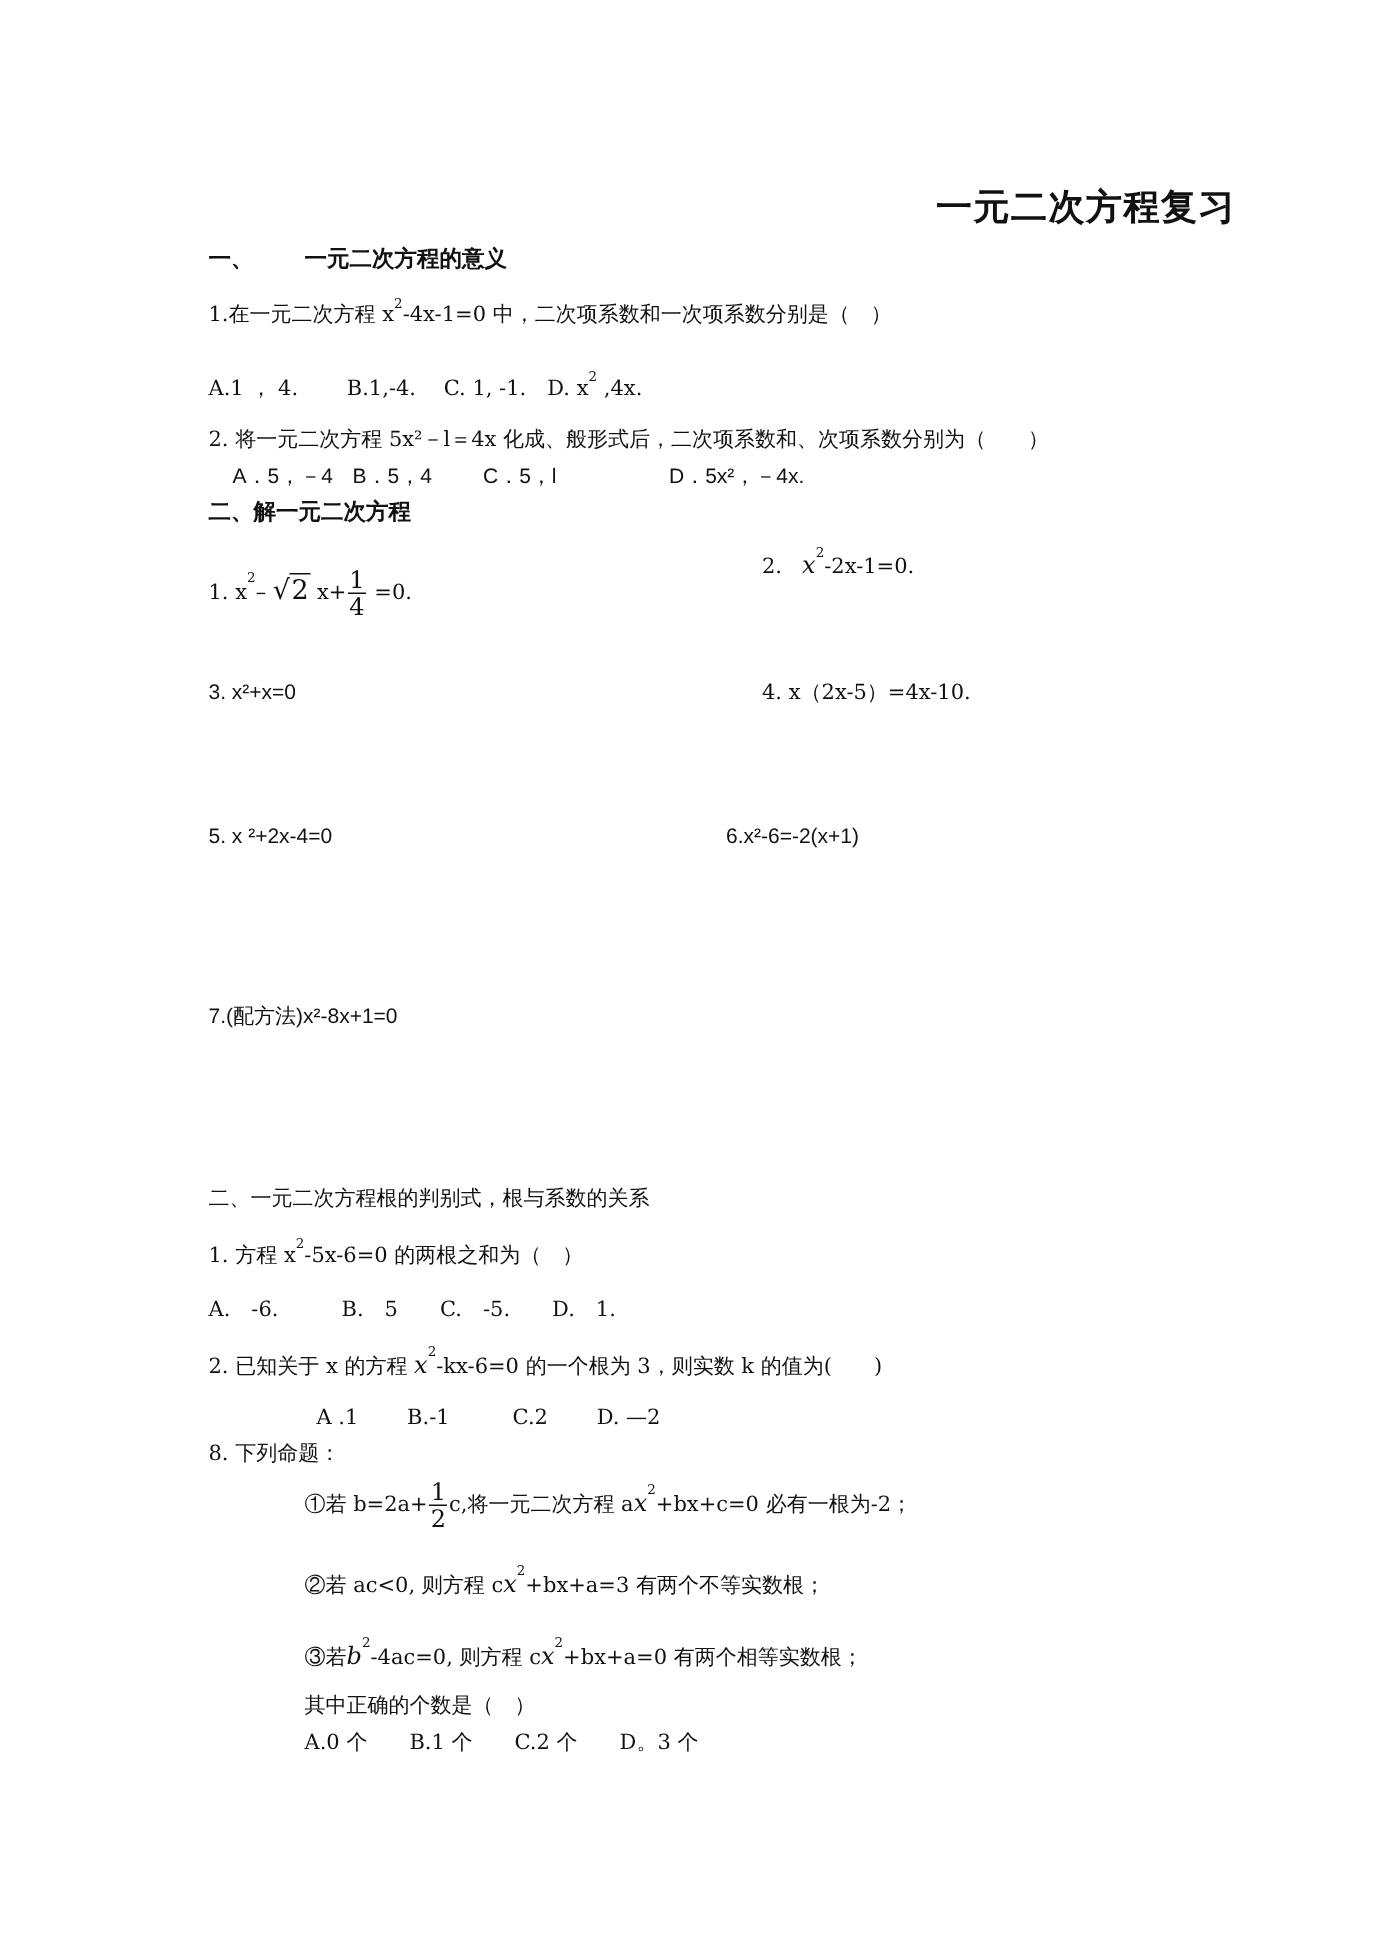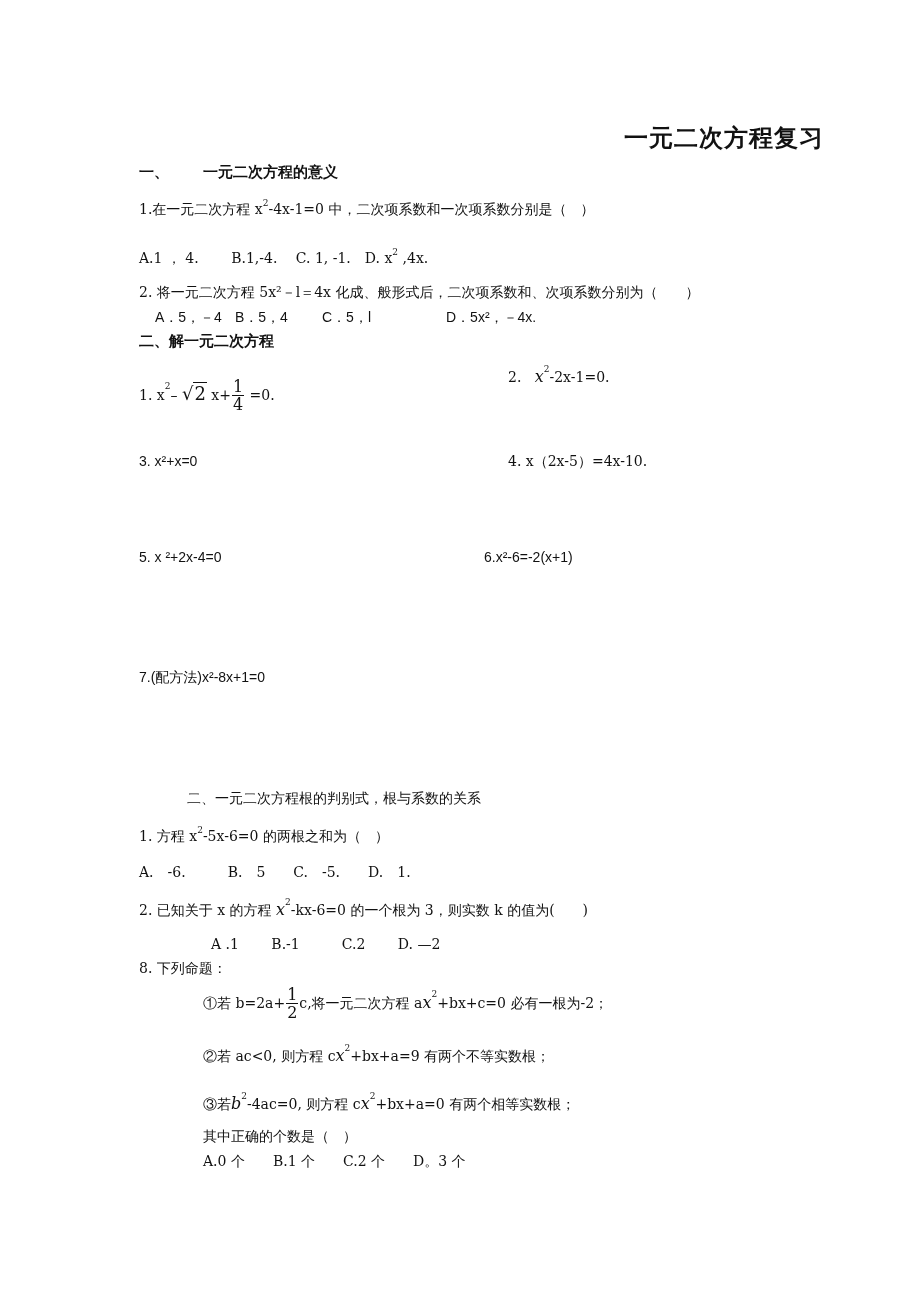--- a/index.html
+++ b/index.html
@@ -46,40 +46,40 @@
 <div class="abs t" style="left:508px;top:367px;">
   <span>2.</span>&nbsp;&nbsp;&nbsp;<i class="v">x</i><sup>2</sup><span>-2x-1=0.</span>
 </div>
 
 <div class="abs s" style="left:139px;top:453px;">3. x²+x=0</div>
 <div class="abs t" style="left:508px;top:453px;text-align:center;">4. x（2x-5）=4x-10.</div>
 <div class="abs s" style="left:139px;top:549px;">5. x ²+2x-4=0</div>
 <div class="abs s" style="left:484px;top:549px;text-align:center;">6.x²-6=-2(x+1)</div>
 <div class="abs s" style="left:139px;top:669px;">7.(配方法)x²-8x+1=0</div>
 
-<div class="abs t" style="left:139px;top:790px;margin-left:48px;">二、一元二次方程根的判别式，根与系数的关系</div>
+<div class="abs t" style="left:139px;top:790px;">二、一元二次方程根的判别式，根与系数的关系</div>
 
 <div class="abs t" style="left:139px;top:828px;">
   <span>1. 方程 x</span><sup>2</sup><span>-5x-6=0 的两根之和为（　）</span>
 </div>
 <div class="abs t" style="left:139px;top:864px;">A.　-6.　　　B.　5　　C.　-5.　　D.　1.</div>
 
 <div class="abs t" style="left:139px;top:900px;">
   <span>2. 已知关于 x 的方程 </span><i class="v">x</i><sup>2</sup><span>-kx-6=0 的一个根为 3，则实数 k 的值为(　　)</span>
 </div>
 <div class="abs t" style="left:211px;top:936px;">A .1　　 B.-1　　　C.2　　 D. —2</div>
 
 <div class="abs t" style="left:139px;top:960px;">8. 下列命题：</div>
 
 <div class="abs t" style="left:203px;top:986px;line-height:22px;">
   <span>①若 b=2a+</span><span class="frac"><span class="num">1</span><span class="den">2</span></span><span>c,将一元二次方程 a</span><i class="v">x</i><sup>2</sup><span>+bx+c=0 必有一根为-2；</span>
 </div>
 
 <div class="abs t" style="left:203px;top:1046px;">
-  <span>②若 ac&lt;0,  则方程  c</span><i class="v">x</i><sup>2</sup><span>+bx+a=9 有两个不等实数根；</span>
+  <span>②若 ac&lt;0,  则方程  c</span><i class="v">x</i><sup>2</sup><span>+bx+a=3 有两个不等实数根；</span>
 </div>
 
 <div class="abs t" style="left:203px;top:1094px;">
   <span>③若</span><i class="v">b</i><sup>2</sup><span>-4ac=0,  则方程  c</span><i class="v">x</i><sup>2</sup><span>+bx+a=0 有两个相等实数根；</span>
 </div>
 
 <div class="abs t" style="left:203px;top:1128px;">其中正确的个数是（　）</div>
 <div class="abs t" style="left:203px;top:1153px;">A.0 个　　B.1 个　　C.2 个　　D。3 个</div>
 
 </body></html>

